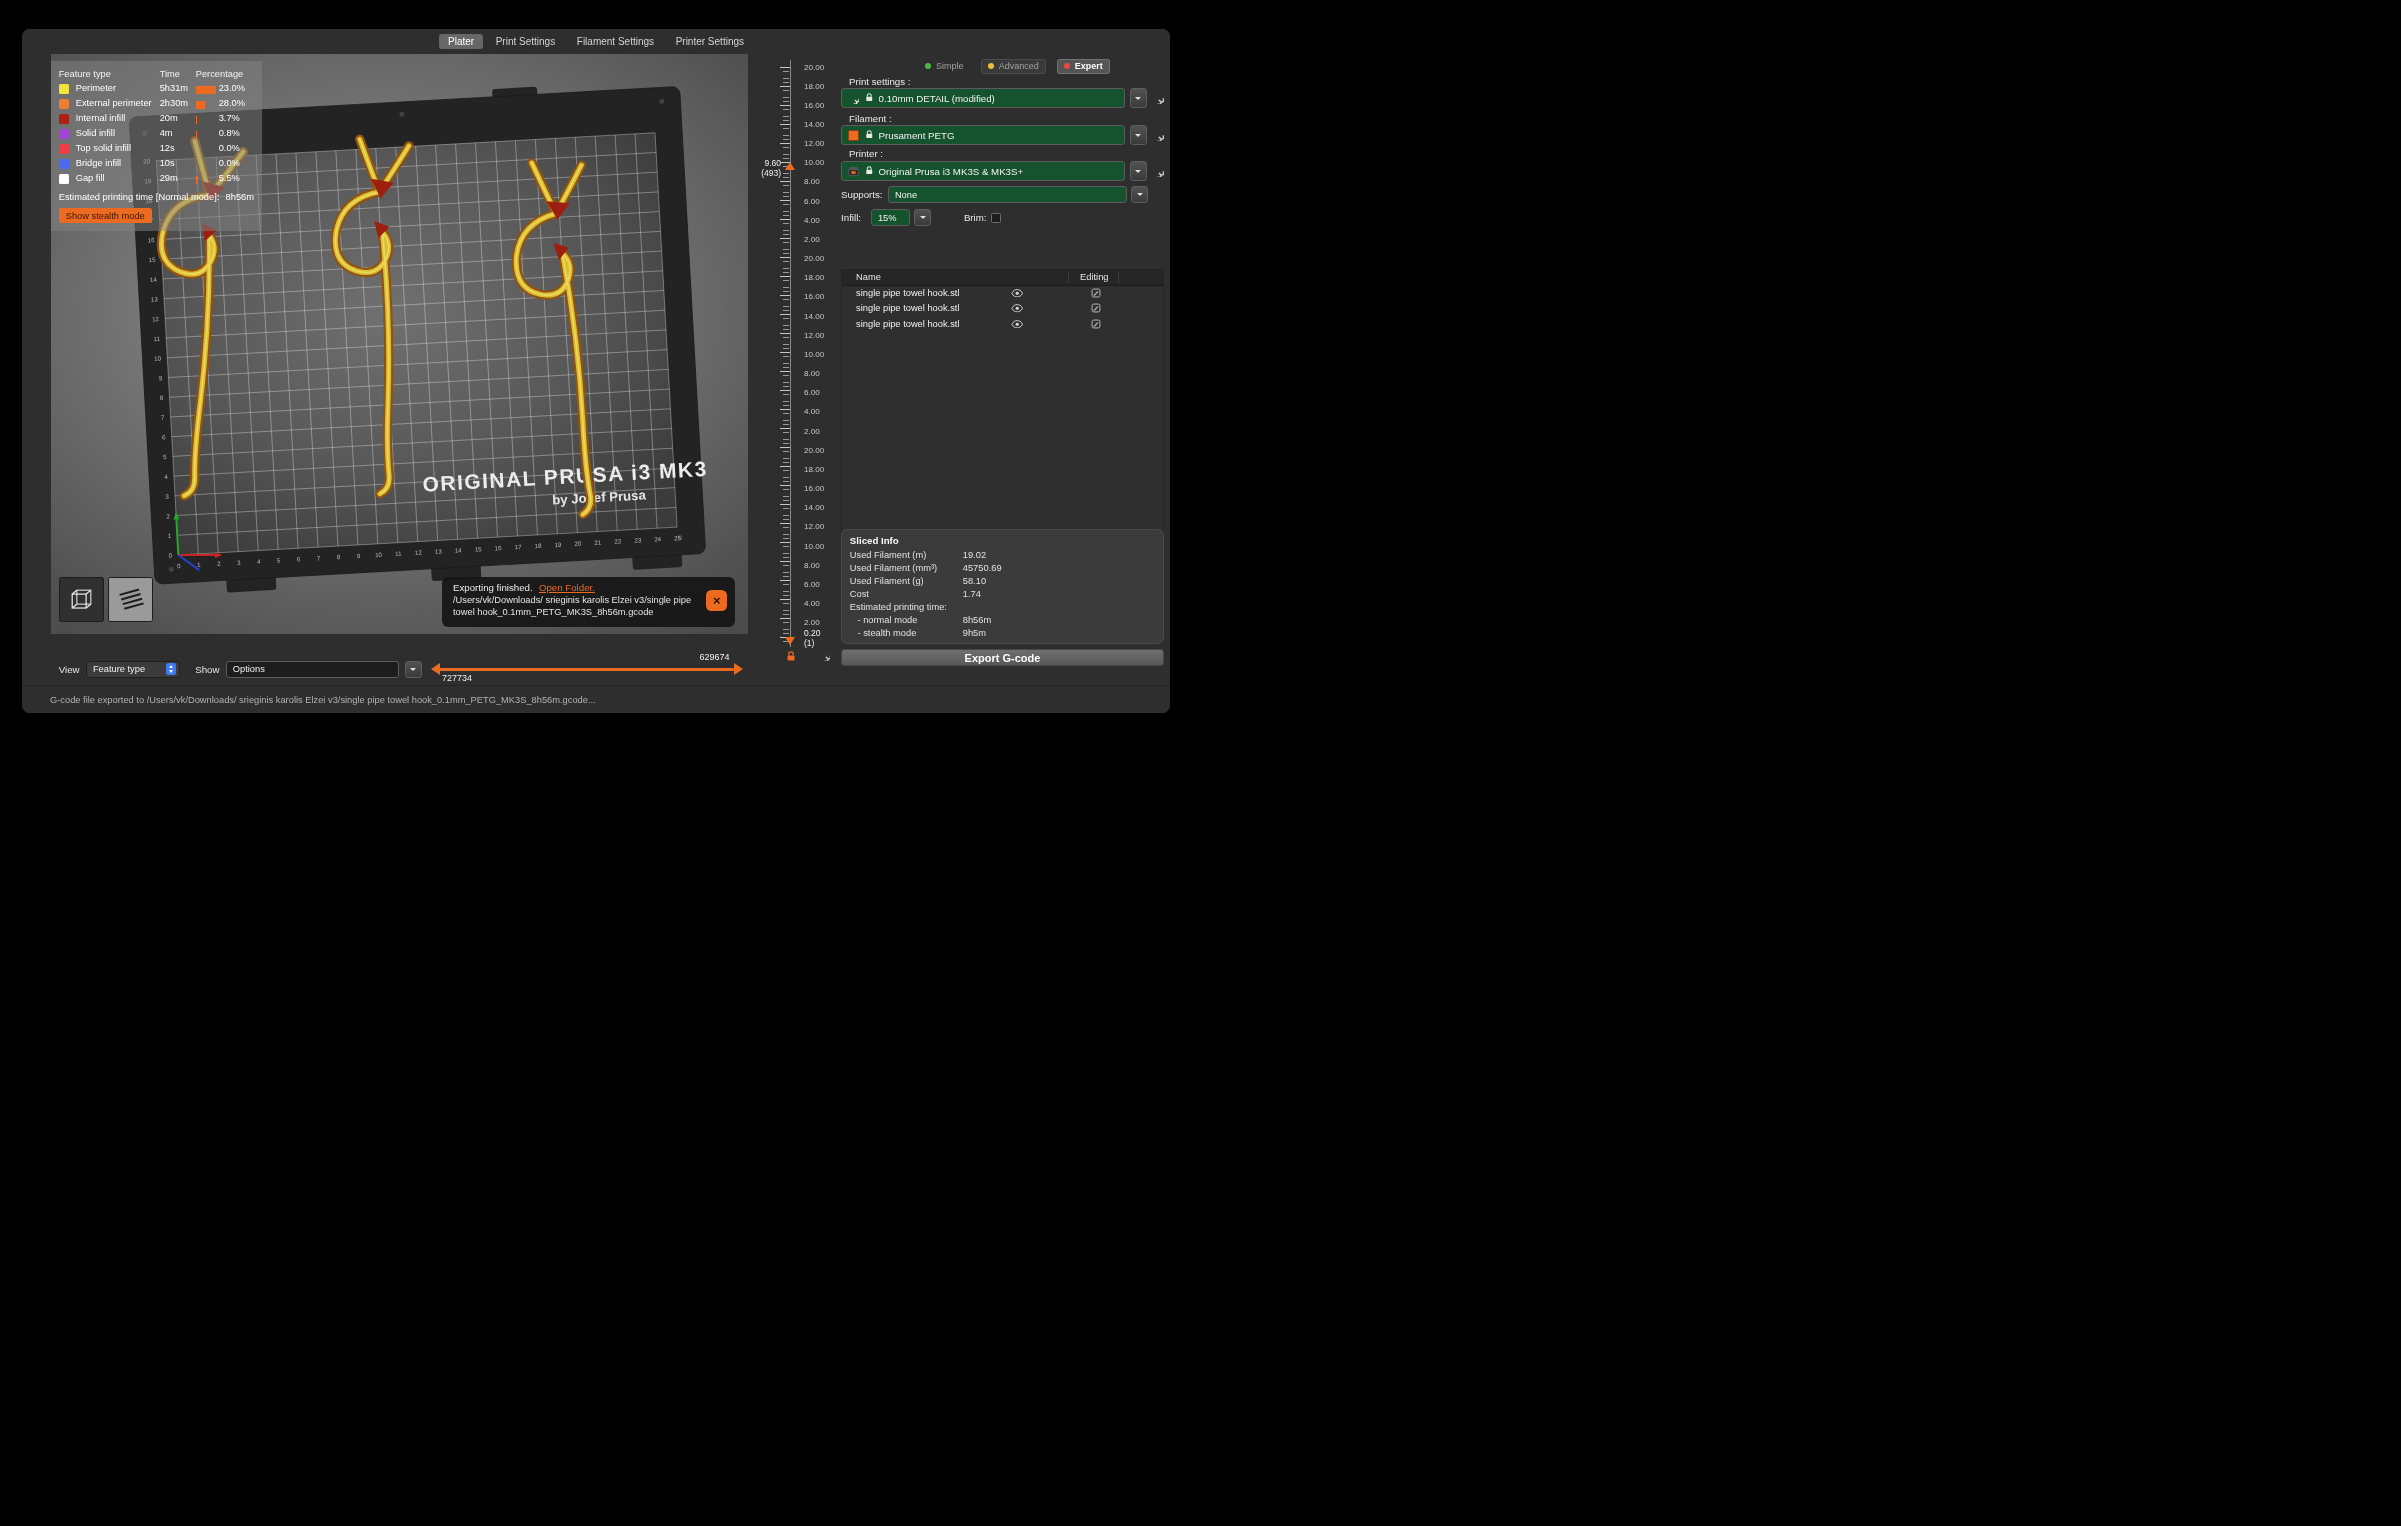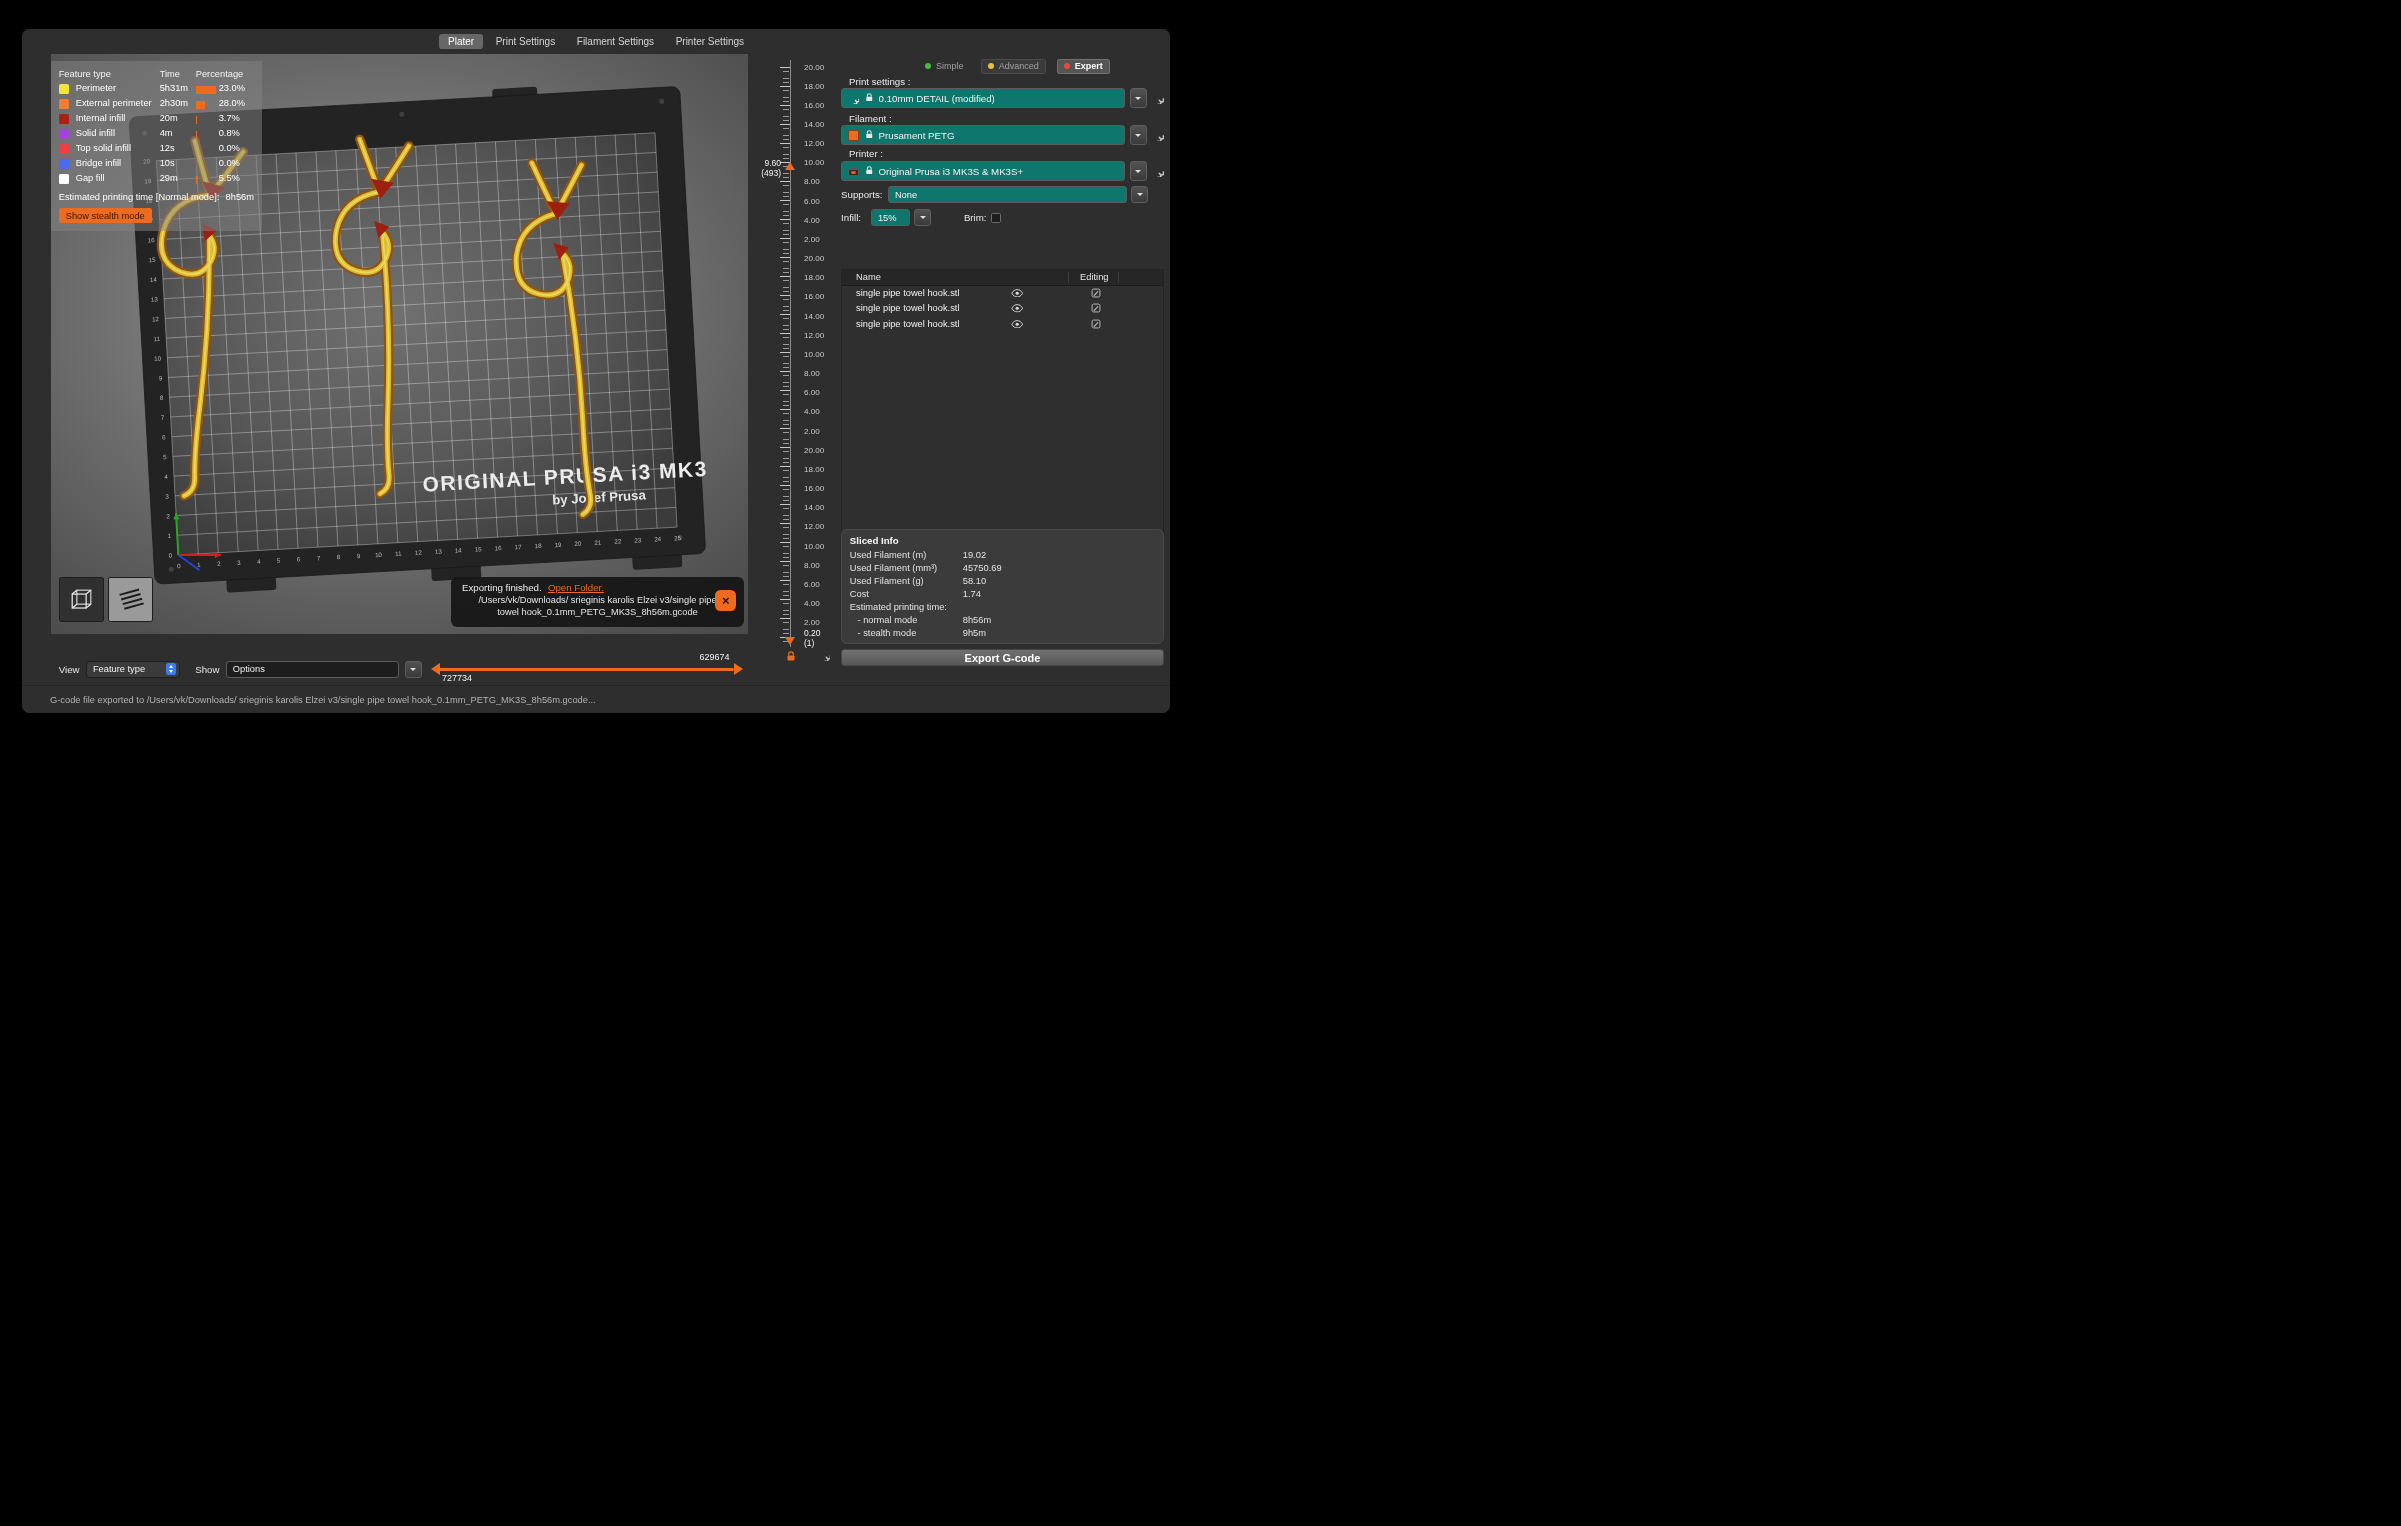--- a/index.html
+++ b/index.html
@@ -58,22 +58,22 @@
     padding:2.3px 7px;border-radius:2.3px;cursor:default;}
 
   
   .viewmode{position:absolute;left:7.7px;top:523px;z-index:3;display:flex;gap:3.9px;}
   .vm-btn{width:45px;height:45px;border:0.8px solid #1d1d1d;border-radius:2.3px;background:#303030;
     display:flex;align-items:center;justify-content:center;color:#e8e8e8;}
   .vm-btn.active{background:#9a9a9a;color:#1d1d1d;}
   .vm-btn svg{width:31px;height:31px;}
 
   
-  .toast{position:absolute;left:400px;top:523px;width:293px;height:50px;z-index:4;
-    background:rgba(22,22,22,.93);border-radius:6.2px;padding:4.6px 11px;color:#ececec;font-size:9.3px;text-align:center;}
+  .toast{position:absolute;left:391px;top:523px;width:293px;height:50px;z-index:4;
+    background:rgba(22,22,22,.93);border-radius:6.2px;padding:4.6px 11px;color:#ececec;font-size:9.3px;}
   .toast-line1{display:flex;gap:6.2px;line-height:12.4px;font-size:9.7px;}
   .toast-link{color:#ED6B21;text-decoration:underline;cursor:pointer;}
   .toast-path{line-height:12px;color:#e4e4e4;}
   .toast-close{position:absolute;right:7.7px;top:13px;width:21px;height:21px;background:#ED6B21;
     border-radius:5.4px;color:#2b1000;font-weight:bold;font-size:13px;display:flex;
     align-items:center;justify-content:center;cursor:pointer;}
 
   
   .vtoolbar{position:absolute;left:0;bottom:0;width:697px;height:32px;background:#2e2e2e;
     display:flex;align-items:center;padding:0 6.2px 0 7.7px;gap:6.2px;color:#e6e6e6;font-size:9.7px;}
@@ -120,21 +120,21 @@
 
   
   .sidebar{position:absolute;left:816px;top:0;width:332px;height:100%;color:#e8e8e8;}
   .modes{position:absolute;left:81px;top:4.6px;display:flex;gap:11px;align-items:center;}
   .mode{display:flex;align-items:center;gap:4.6px;font-size:9px;color:#a0a0a0;padding:1.5px 6.2px;border-radius:2.3px;}
   .mode.boxed{background:#3a3a3a;border:0.8px solid #4b4b4b;}
   .mode.active{background:#555;border:0.8px solid #727272;color:#fff;font-weight:bold;}
   .dot{width:6.2px;height:6.2px;border-radius:50%;}
   .sec-label{position:absolute;left:3.1px;font-size:9.7px;color:#eaeaea;margin-left:8px;}
   .srow{position:absolute;left:3.1px;right:6.2px;display:flex;align-items:center;gap:4.6px;}
-  .combo-field{flex:1;height:20px;background:#0f766e;border:0.8px solid #5c5c5c;border-radius:3.1px;
+  .combo-field{flex:1;height:20px;background:#14532d;border:0.8px solid #5c5c5c;border-radius:3.1px;
     display:flex;align-items:center;gap:5.4px;padding:0 6.2px;font-size:9.7px;color:#f2f2f2;min-width:0;}
   .combo-field.small{height:17px;font-size:9.3px;}
   .combo-text{white-space:nowrap;overflow:hidden;text-overflow:ellipsis;}
   .ico{width:11px;height:11px;color:#e8e8e8;flex:none;}
   .lock-ico{width:8.5px;height:9.3px;}
   .gear-btn{width:12.4px;height:12.4px;color:#c6c6c6;flex:none;}
   .swatch{width:11px;height:11px;border-radius:1.5px;flex:none;border:0.8px solid rgba(0,0,0,.4);}
   .inline-label{font-size:9.7px;color:#eaeaea;flex:none;}
   .checkbox{width:10px;height:10px;background:#1d1d1d;border:0.8px solid #6d6d6d;border-radius:1.5px;flex:none;}
 

